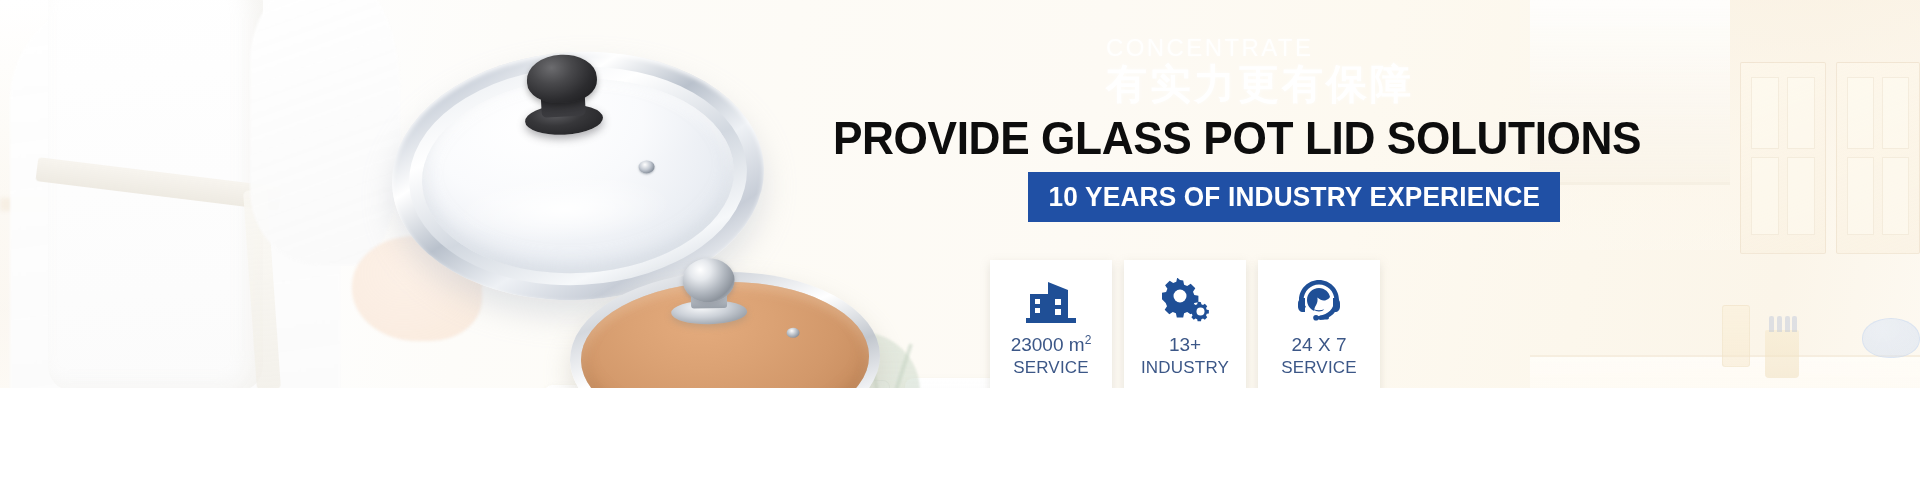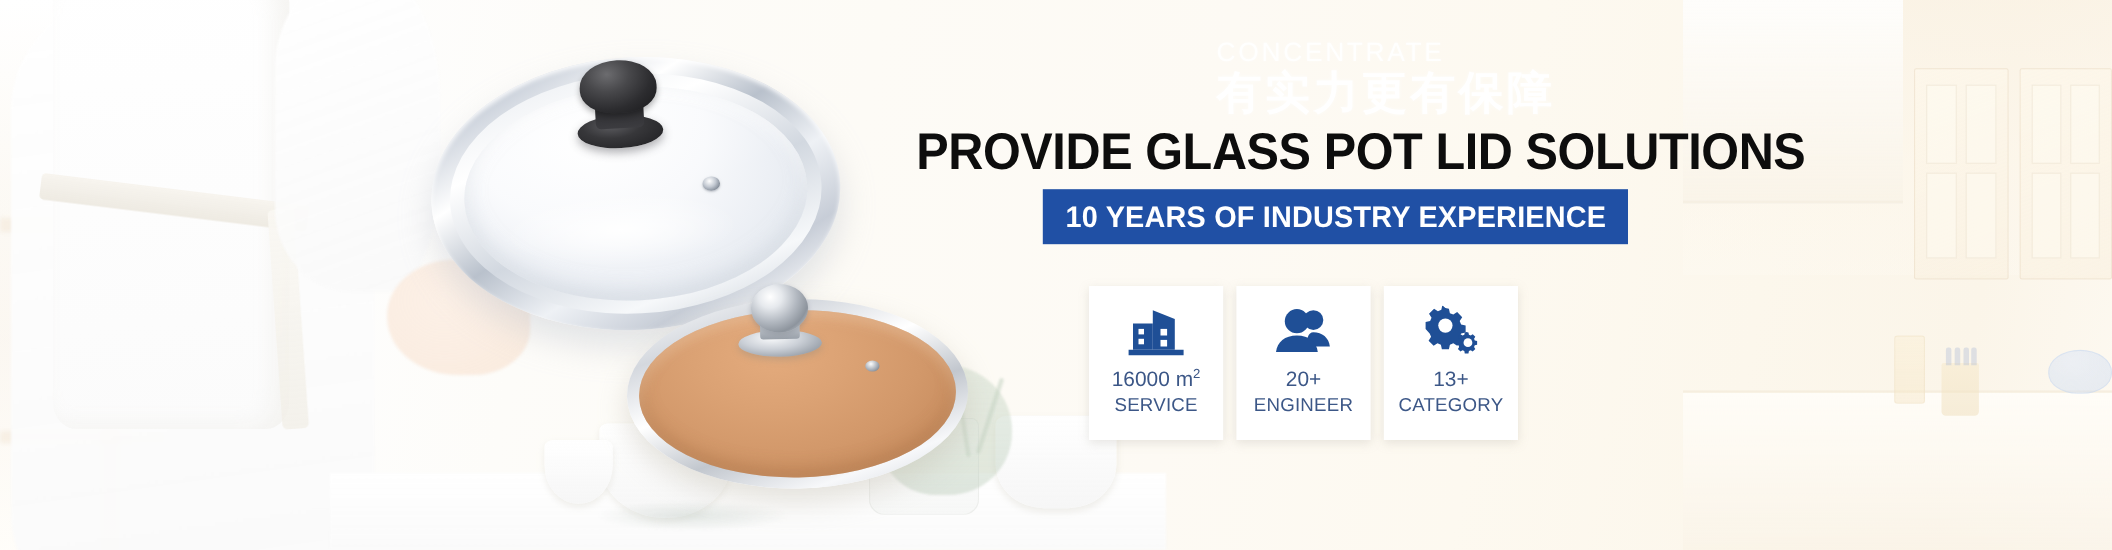--- a/index.html
+++ b/index.html
@@ -5,23 +5,23 @@
   * { margin:0; padding:0; box-sizing:border-box; }
   html, body { width:1920px; height:500px; overflow:hidden; }
   body {
     font-family:"Liberation Sans", sans-serif;
     background:#ffffff;
     position:relative;
   }
 
   #banner {
     position:absolute; inset:0;
-    width:1920px; height:500px;
+    width:1920px; height:388px;
     overflow:hidden;
-    background:#b91c1c;
+    background:#ec4899;
   }
 
   
   .bg-base {
     position:absolute; inset:0;
     background:
       linear-gradient(100deg,
         #ffffff 0%, #fefefe 14%, #fdfcf9 26%,
         #fdfbf6 40%, #fdfaf4 56%, #fdf9f0 70%,
         #fcf7ec 82%, #fbf5e9 92%, #fdf9f1 100%);
@@ -270,21 +270,21 @@
   }
 
   .headline {
     position:absolute; left:833px; top:110px; width:700px;
     font-size:47px; font-weight:700; letter-spacing:-.4px;
     color:#0d0d0d; white-space:nowrap;
     transform:scaleX(.94); transform-origin:left center;
   }
 
   .blue-bar {
-    position:absolute; left:948px; top:172px; width:532px; height:50px;
+    position:absolute; left:1028px; top:172px; width:532px; height:50px;
     background:#2050a5;
     display:flex; align-items:center; justify-content:center;
   }
   .blue-bar span {
     font-size:27px; font-weight:600; letter-spacing:.2px; color:#ffffff;
     transform:scaleX(.97);
   }
 
   
   .cards {
@@ -404,50 +404,53 @@
           <path d="M2 40h50v5H2z"></path>
           <path d="M6 16h18v24H6z"></path>
           <path d="M24 4l20 8v28H24z"></path>
           <rect x="11" y="21" width="5" height="5" fill="#fff"></rect>
           <rect x="11" y="30" width="5" height="5" fill="#fff"></rect>
           <rect x="31" y="21" width="6" height="6" fill="#fff"></rect>
           <rect x="31" y="31" width="6" height="6" fill="#fff"></rect>
         </svg>
       </div>
       <div class="v1">
-        <span>16000 m</span><span class="sup">2</span>
+        <span>23000 m</span><span class="sup">2</span>
       </div>
       <div class="v2">SERVICE</div>
     </div>
 
-    <div class="card">
-      <div class="ic">
-        <svg width="54" height="46" viewBox="0 0 54 46" fill="#1f4f96">
-          <circle cx="36" cy="13" r="9"></circle>
-          <path d="M36 24c8 0 14 5 15 13H30c0-7 1-13 6-13z"></path>
-          <circle cx="21" cy="14" r="11"></circle>
-          <path d="M21 27c11 0 18 6 19 15H2c1-9 8-15 19-15z"></path>
-        </svg>
-      </div>
-      <div class="v1">
-        <span>20+</span><span class="sup"></span>
-      </div>
-      <div class="v2">ENGINEER</div>
-    </div>
 
     <div class="card">
       <div class="ic">
         <svg width="54" height="46" viewBox="0 0 54 46" fill="#1f4f96">
           <path d="M22 2l3.2.6.9 4.1 3.1 1.3 3.5-2.3 4.6 4.6-2.3 3.5 1.3 3.1 4.1.9v6.4l-4.1.9-1.3 3.1 2.3 3.5-4.6 4.6-3.5-2.3-3.1 1.3-.9 4.1h-6.4l-.9-4.1-3.1-1.3-3.5 2.3-4.6-4.6 2.3-3.5-1.3-3.1L4 21.2v-6.4l4.1-.9 1.3-3.1-2.3-3.5 4.6-4.6 3.5 2.3 3.1-1.3.9-4.1z"></path>
           <circle cx="22" cy="18" r="6.5" fill="#fff"></circle>
           <path d="M41 25l2.4.5.5 2.6 2 .8 2.2-1.4 2.9 2.9-1.4 2.2.8 2 2.6.5v4.1l-2.6.5-.8 2 1.4 2.2-2.9 2.9-2.2-1.4-2 .8-.5 2.6h-4.1l-.5-2.6-2-.8-2.2 1.4-2.9-2.9 1.4-2.2-.8-2-2.6-.5v-4.1l2.6-.5.8-2-1.4-2.2 2.9-2.9 2.2 1.4 2-.8.5-2.6z" transform="scale(.82) translate(9 4)"></path>
           <circle cx="42.5" cy="33.5" r="4" fill="#fff"></circle>
         </svg>
       </div>
       <div class="v1">
         <span>13+</span><span class="sup"></span>
       </div>
-      <div class="v2">CATEGORY</div>
+      <div class="v2">INDUSTRY</div>
     </div>
 
+    <div class="card">
+      <div class="ic">
+        <svg width="54" height="46" viewBox="0 0 54 46" fill="#1f4f96">
+          <path d="M27 2C16 2 7 11 7 22c0 4 1 7 3 10l4-3c-1.6-2.2-2.4-4.7-2.4-7C11.6 13.5 18.5 6.6 27 6.6S42.4 13.5 42.4 22c0 8.3-6.6 15.1-14.8 15.4v4.6C38.4 41.6 47 32.8 47 22 47 11 38 2 27 2z"></path>
+          <path d="M11 20c-3 0-5 2.4-5 5.6v2.8C6 31.6 8 34 11 34h2V20h-2z"></path>
+          <path d="M43 20h-2v14h2c3 0 5-2.4 5-5.6v-2.8C48 22.4 46 20 43 20z"></path>
+          <path d="M27 10c-6.6 0-12 5.4-12 12 0 5 3 9.3 7.4 11.1-.3-1.8.2-4 1.6-5.9 1.3-1.8 1.9-4.3 1.4-7.6 3 2.8 5.9 3.3 8.4 2.6 1.9-.5 3.3-1.7 4.2-3.1C37.5 14.6 32.7 10 27 10z"></path>
+          <path d="M27 33.5c2.2 0 4.1-1 5.2-2.3-1.5.6-3.3 1-5.2 1s-3.7-.4-5.2-1c1.1 1.3 3 2.3 5.2 2.3z"></path>
+          <rect x="25" y="38" width="12" height="3.4" rx="1.7"></rect>
+          <circle cx="24" cy="39.7" r="2.8"></circle>
+        </svg>
+      </div>
+      <div class="v1">
+        <span>24 X 7</span><span class="sup"></span>
+      </div>
+      <div class="v2">SERVICE</div>
+    </div>
 
   </div>
 </div>
 
 </body></html>

